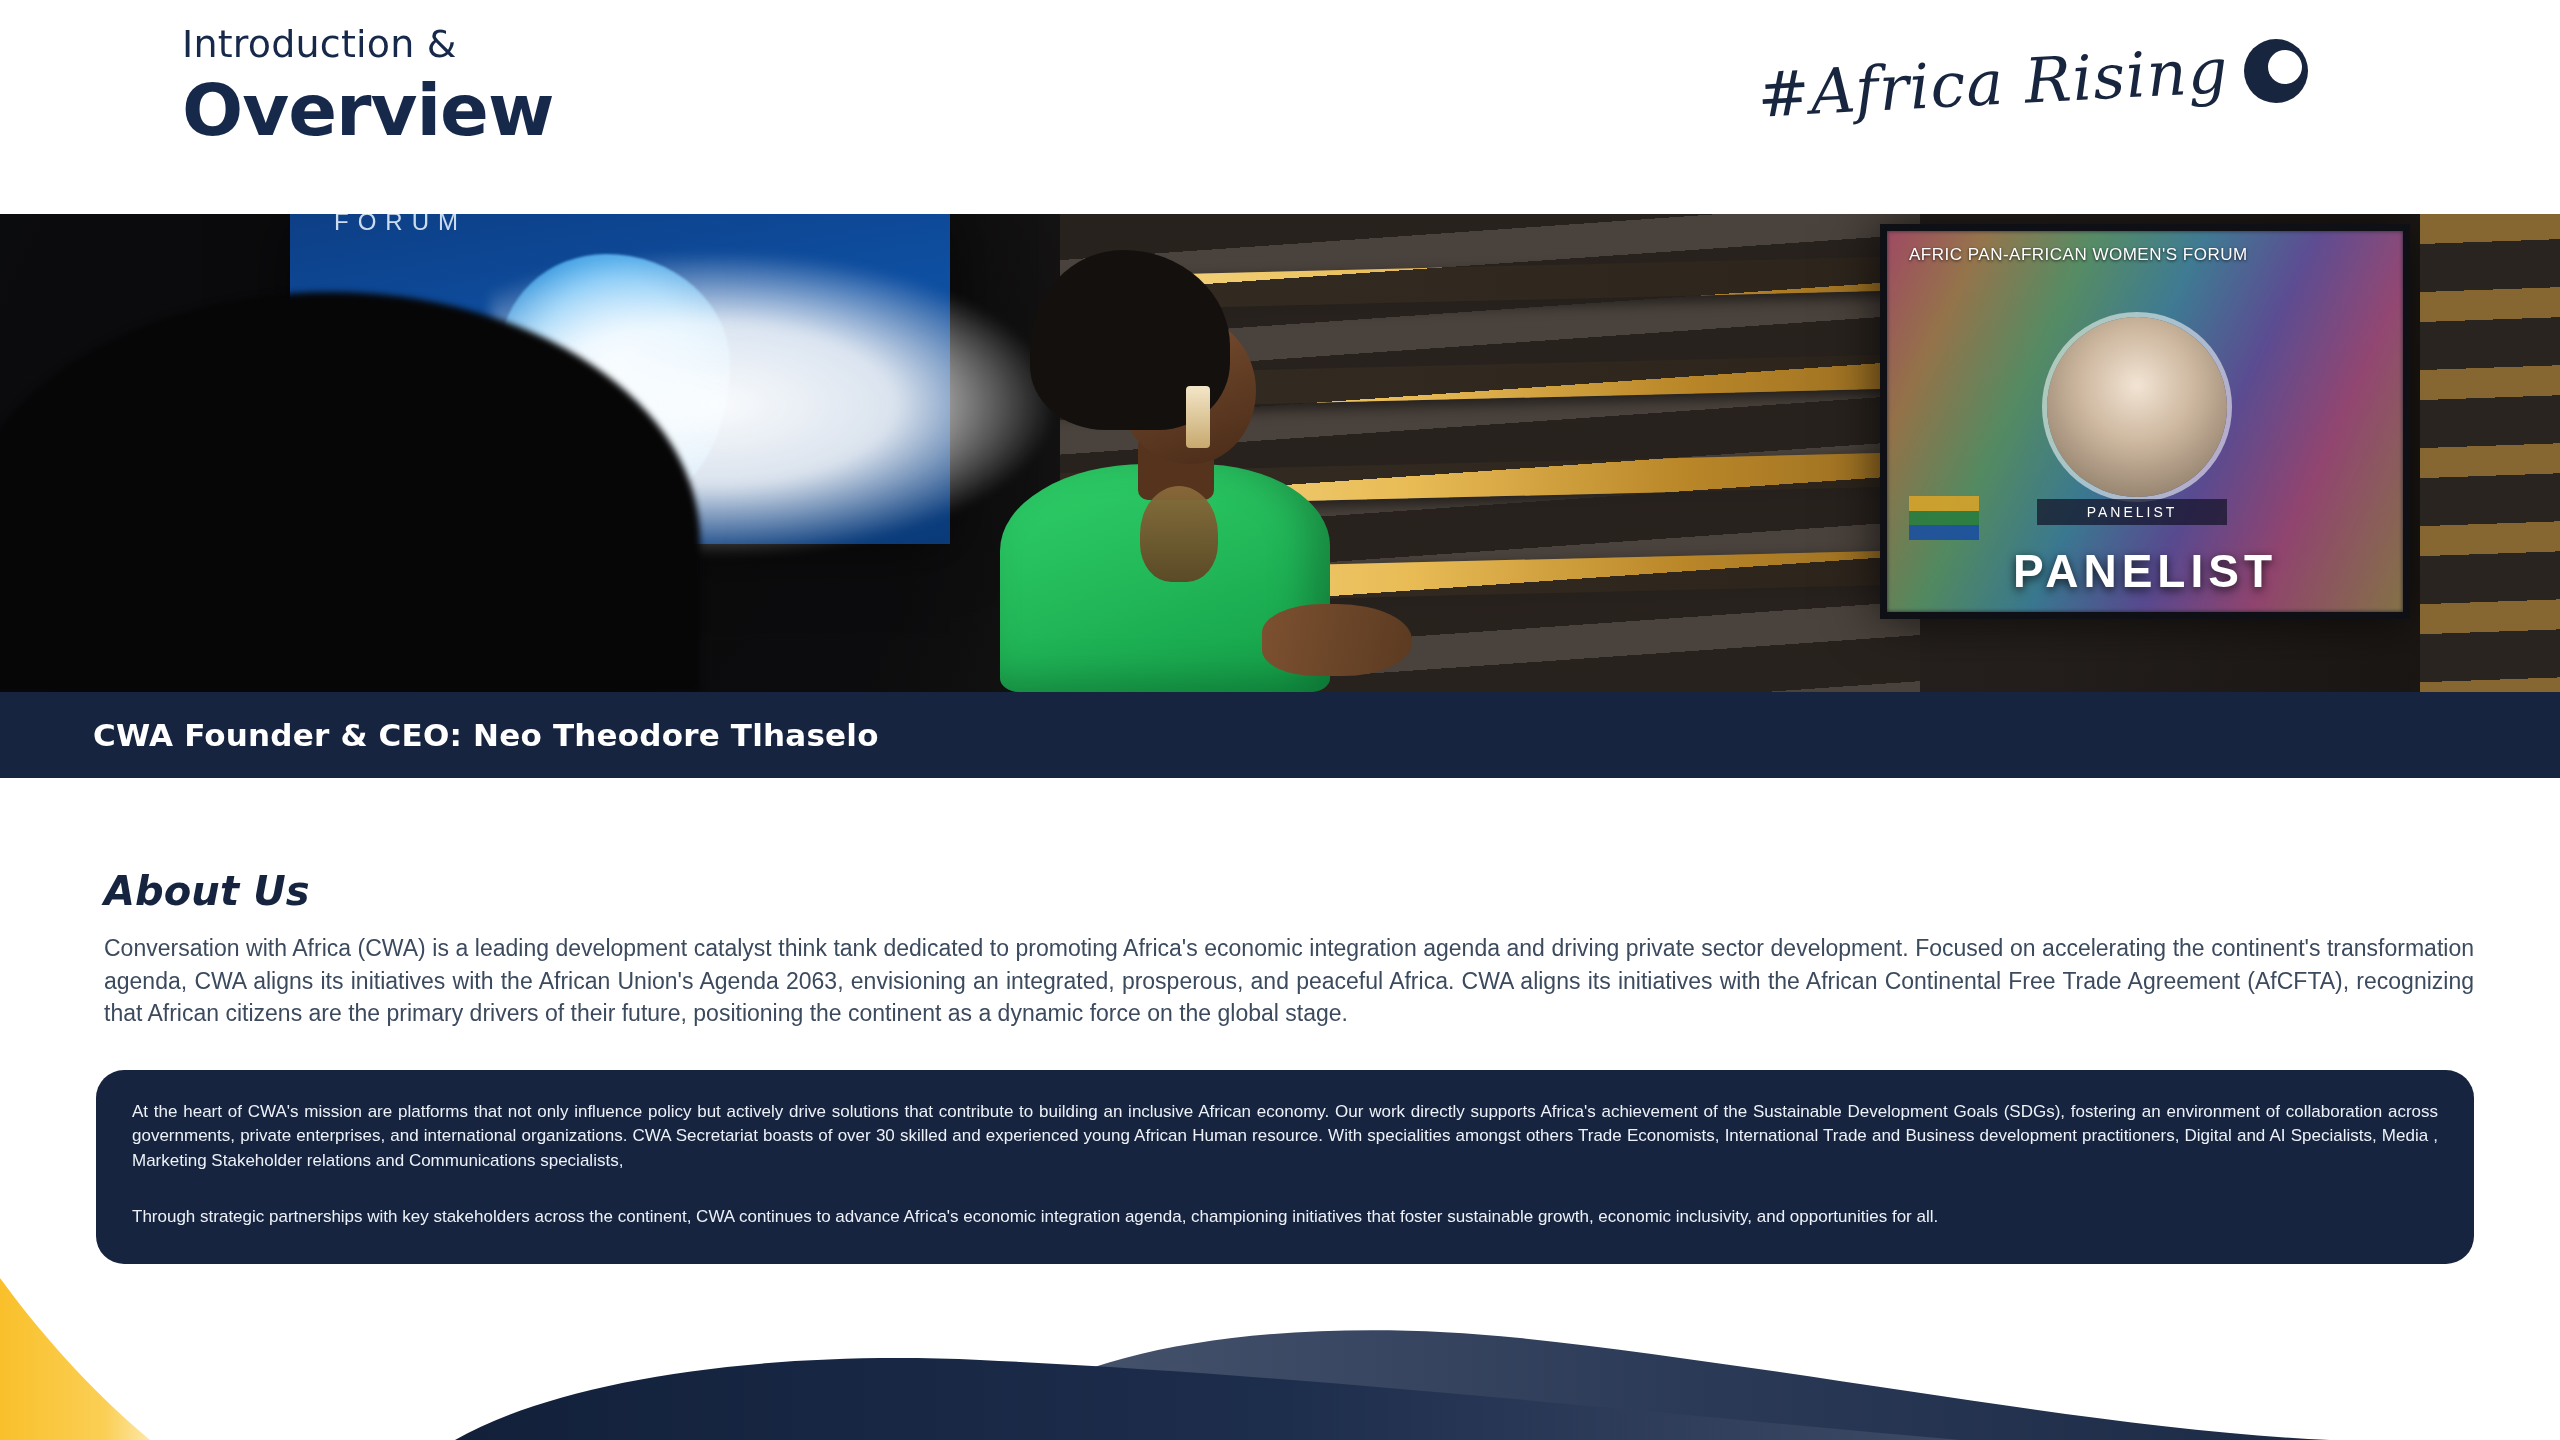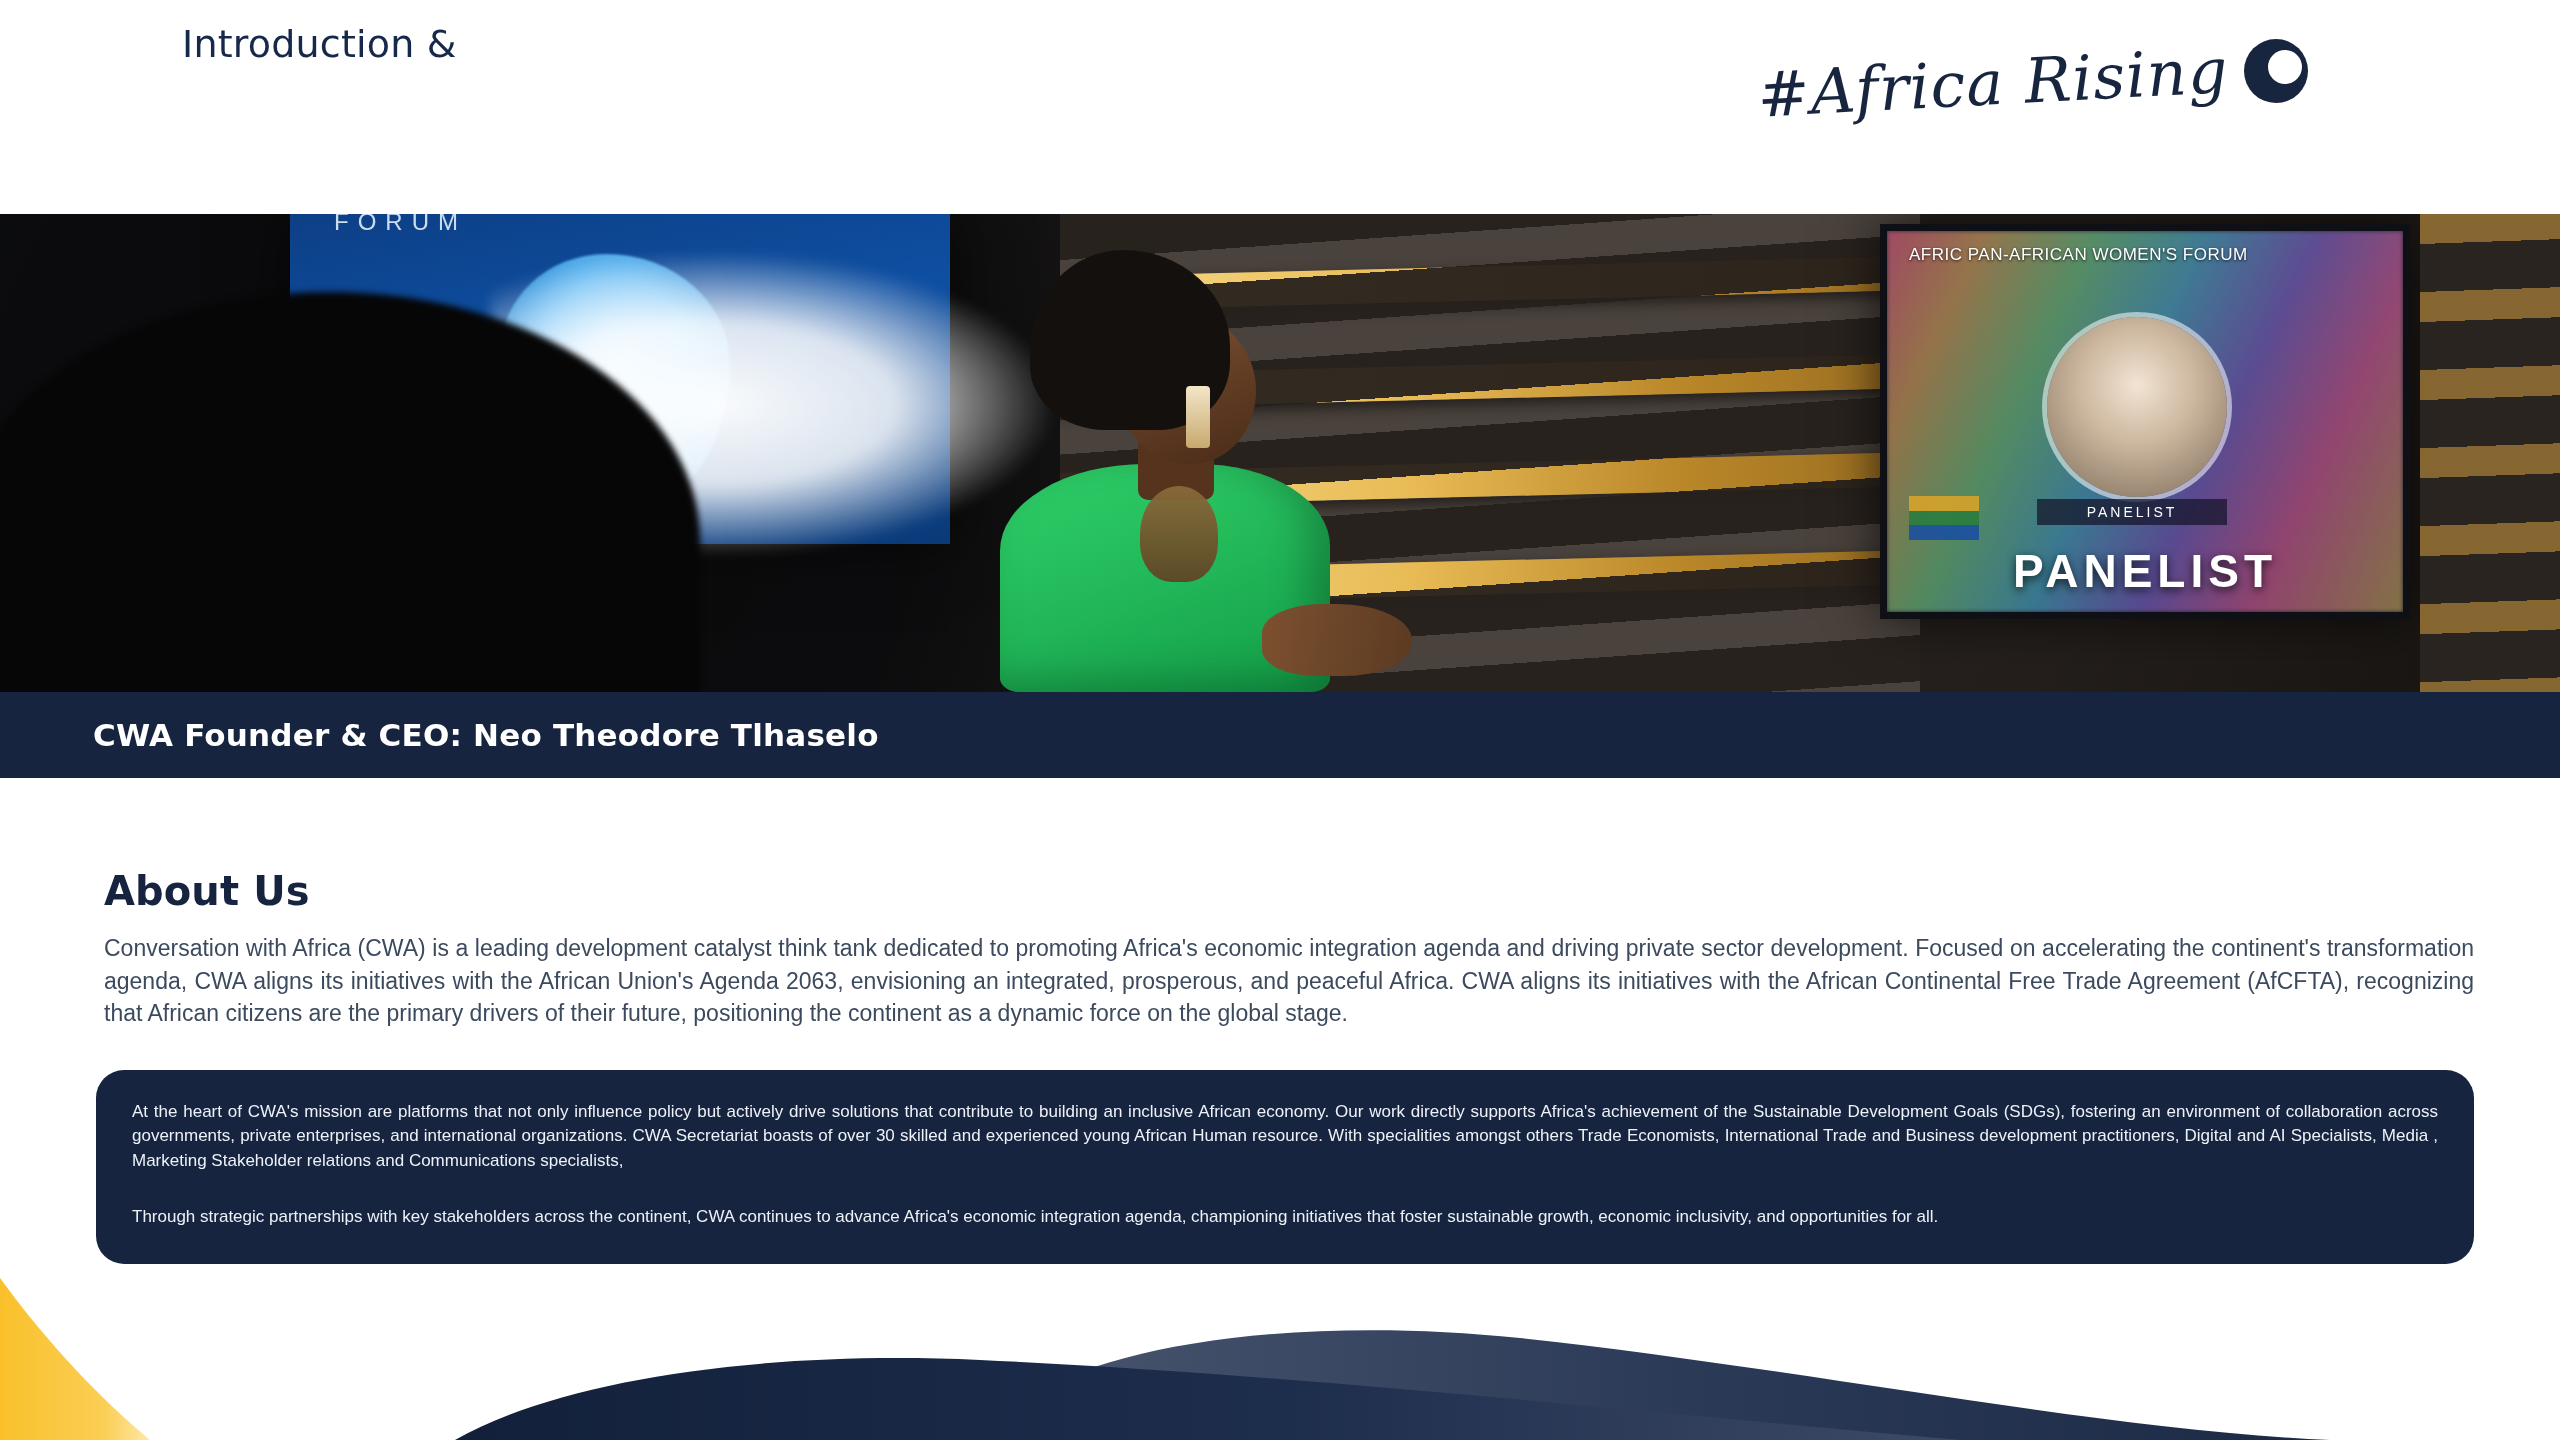--- a/index.html
+++ b/index.html
@@ -231,20 +231,21 @@
 
   
   .about {
     position:absolute; left:0; top:778px; width:2560px;
   }
   .about-title {
     margin-left:104px; margin-top:90px;
     font-size:40px; font-weight:bold; color:#16243f;
     letter-spacing:0.1px;
     font-family:"DejaVu Sans", sans-serif;
+    font-style:italic;
   }
   .about-body {
     margin-left:104px; margin-right:86px; margin-top:18px;
     font-size:23px; line-height:1.42; color:#3c4a5e;
     text-align:justify;
     font-family:"Liberation Sans", sans-serif;
   }
 
   .mission-box {
     margin:40px 86px 0 96px;
@@ -264,20 +265,21 @@
     position:absolute; left:0; bottom:0; width:2560px; height:180px;
     pointer-events:none;
   }
 </style>
 </head>
 <body>
 
 <div class="header">
   <div class="title-block">
     <div class="title-sub">Introduction &amp;</div>
+    <div class="title-main">Overview</div>
   </div>
 
   <div class="brand">
     <div class="brand-script">#Africa Rising</div>
     <div class="brand-mark"></div>
   </div>
 </div>
 
 <div class="hero">
   <div class="hero-bg"></div>

